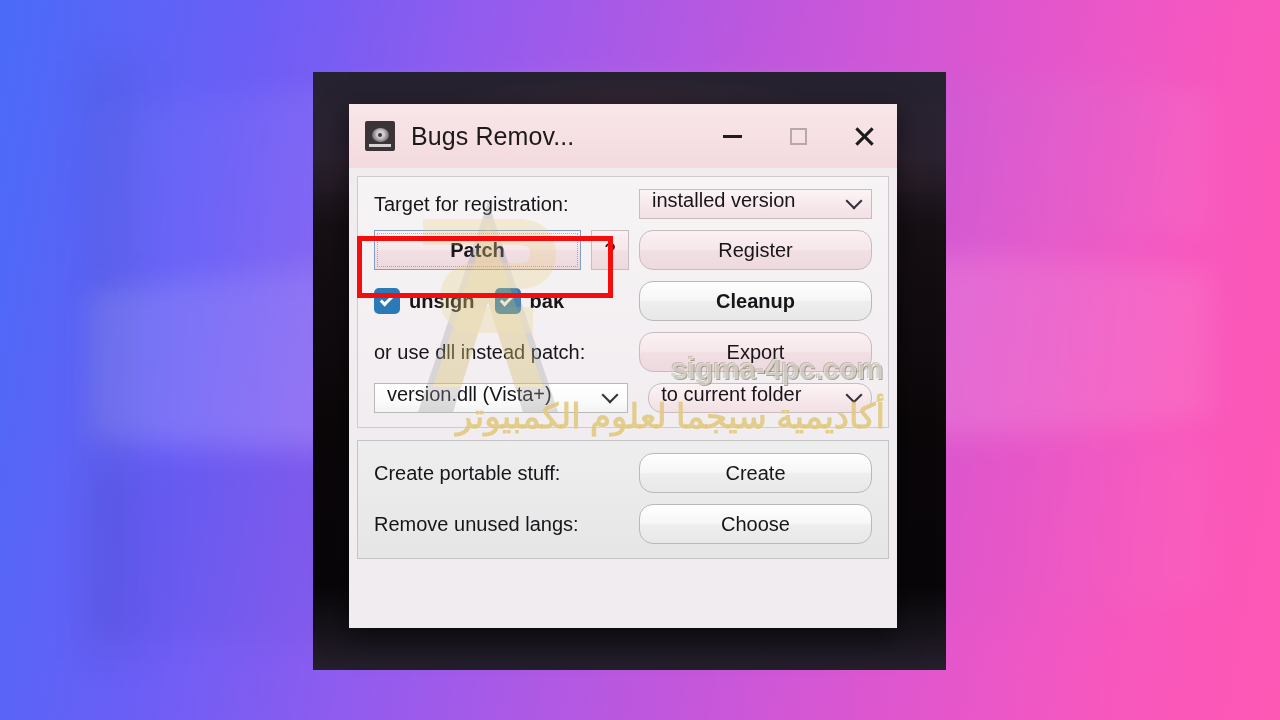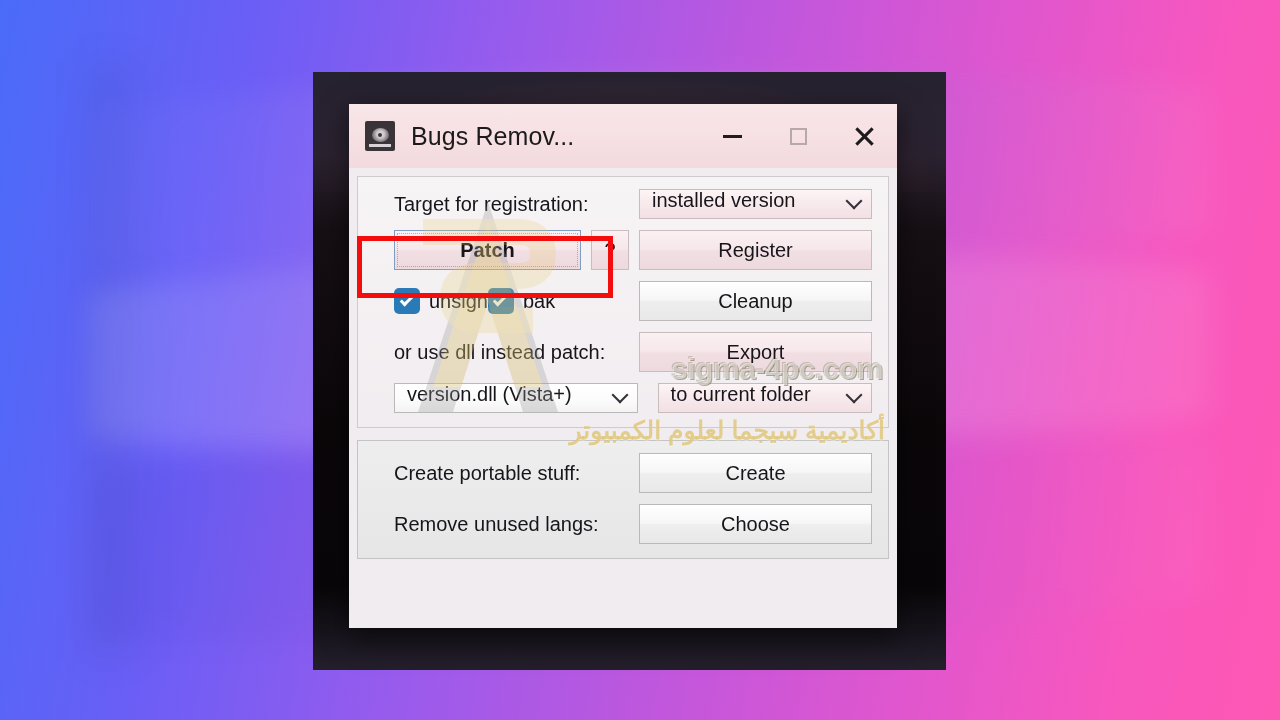--- a/index.html
+++ b/index.html
@@ -171,21 +171,20 @@
     padding: 12px 16px 14px 16px;
     position: relative;
   }
   .group + .group { margin-top: 12px; }
 
   .row {
     display: flex;
     align-items: center;
     gap: 10px;
     margin-bottom: 11px;
-    margin-left: 20px;
   }
   .row:last-child { margin-bottom: 0; }
 
   .label {
     font-size: 20px;
     color: #17151a;
     white-space: nowrap;
   }
   .spacer { flex: 1; }
 
@@ -242,21 +241,21 @@
     border: 1px solid #b9b9b9;
     background: linear-gradient(180deg, #ffffff 0%, #fbfbfb 60%, #f3f3f3 100%);
   }
   .group.neutral {
     border: 1px solid #c4c4c4;
     background: linear-gradient(180deg, #eeeeee, #e6e6e6);
   }
 
   
   .w-target { width: 233px; }
-  .w-right  { width: 233px; }
+  .w-right  { width: 233px; border-radius: 14px; }
   .w-help   { width: 38px; }
   .w-dll    { width: 265px; justify-content: flex-end; }
 
   
   .patch-cell {
     flex: 1;
     position: relative;
     display: flex;
     font-weight: bold;
   }
@@ -271,21 +270,21 @@
   .redbox {
     position: absolute;
     left: 357px; top: 236px;
     width: 256px; height: 62px;
     border: 5px solid #f40d0d;
     z-index: 40;
     pointer-events: none;
   }
 
   
-  .cbrow { gap: 0; }
+  .cbrow { gap: 20px; font-weight: bold; }
   .cb {
     display: flex;
     align-items: center;
     gap: 9px;
     cursor: default;
   }
   .cbbox {
     width: 26px; height: 26px;
     border-radius: 5px;
     background: #2b7ab8;
@@ -321,22 +320,22 @@
     right: 14px; top: 248px;
     font-size: 30px;
     font-weight: bold;
     letter-spacing: -0.5px;
     color: rgba(250,250,250,0.55);
     text-shadow: 1px 1px 0 rgba(110,100,70,0.55), -1px -1px 0 rgba(110,100,70,0.3);
     white-space: nowrap;
   }
   .wm-ar {
     position: absolute;
-    right: 12px; top: 312px;
-    font-size: 25px;
+    right: 12px; top: 292px;
+    font-size: 34px;
     font-weight: bold;
     color: rgba(222,196,118,0.82);
     direction: rtl;
     white-space: nowrap;
     text-shadow: 0 1px 0 rgba(255,255,255,0.35);
   }
 </style>
 </head>
 <body>
 

